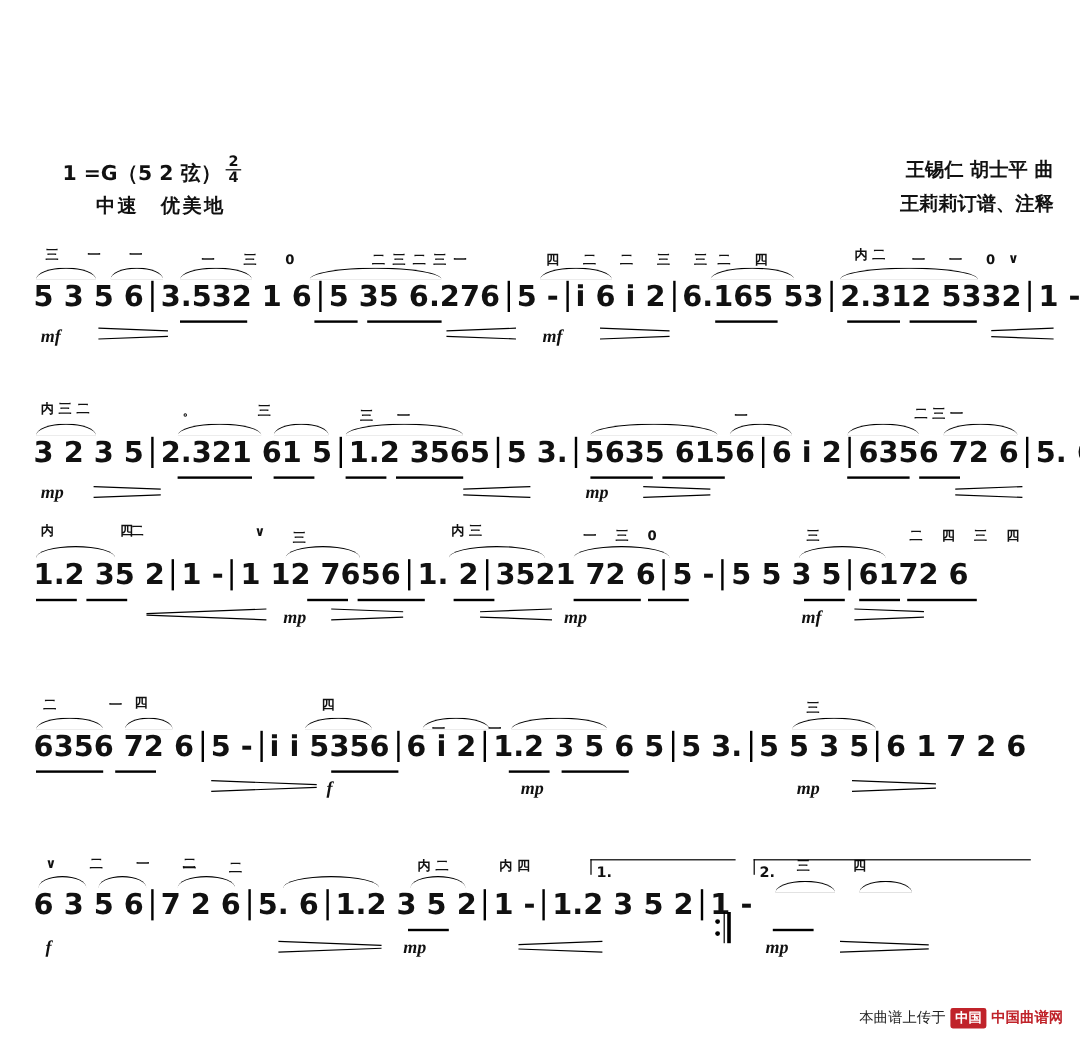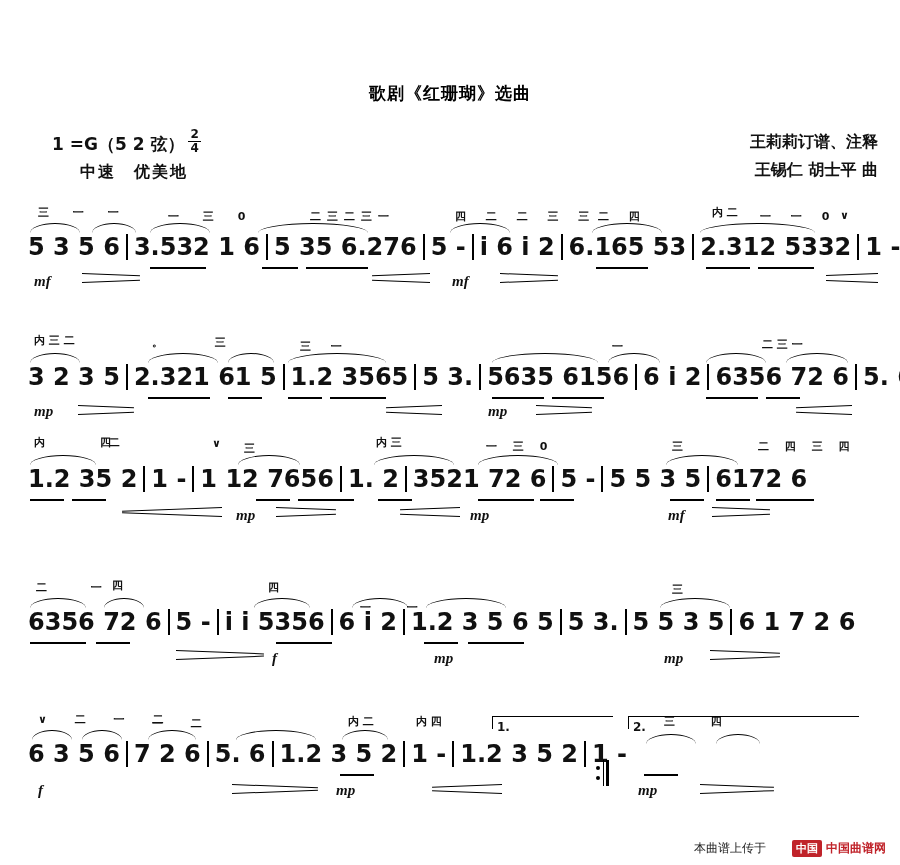--- a/index.html
+++ b/index.html
@@ -114,40 +114,39 @@
   .ending-line{position:absolute;border-top:1.6px solid #000;border-left:1.6px solid #000;height:12px;}
 
   .footer{
     position:absolute;right:14px;bottom:8px;
     font-family:"DejaVu Sans", sans-serif;
     font-size:12px;color:#222;
     display:flex;align-items:center;gap:4px;
   }
   .footer .logo{
     display:inline-block;background:#c0232a;color:#fff;
-    font-weight:bold;font-size:11px;padding:1px 4px;border-radius:2px;margin-left:22px;
+    font-weight:bold;font-size:11px;padding:1px 4px;border-radius:2px;
   }
   .footer .brand{color:#c0232a;font-weight:bold;}
 </style>
 </head>
 <body>
 
 <div class="sheet">
 
-  <div class="subtitle">歌剧《红珊瑚》选曲</div>
 
   <div class="key-line">
     <span>1 =G（5  2 弦）</span><span class="frac"><span class="num">2</span><span class="den">4</span></span>
   </div>
 
   <div class="tempo">中速　优美地</div>
 
   <div class="composer">
+    <div>王锡仁 胡士平 曲</div>
     <div>王莉莉订谱、注释</div>
-    <div>王锡仁 胡士平 曲</div>
   </div>
 
   <div class="row" style="top:205px;">
     <div class="orn" style="left:38px;top:0;letter-spacing:10px;">三 一 一</div>
     <div class="slur" style="left:30px;top:18px;width:50px;"></div>
     <div class="slur" style="left:92px;top:18px;width:44px;"></div>
     <div class="orn" style="left:168px;top:4px;letter-spacing:10px;">一 三 0</div>
     <div class="slur" style="left:150px;top:18px;width:60px;"></div>
     <div class="orn" style="left:310px;top:4px;letter-spacing:6px;">二三二三一</div>
     <div class="slur" style="left:258px;top:18px;width:110px;"></div>

